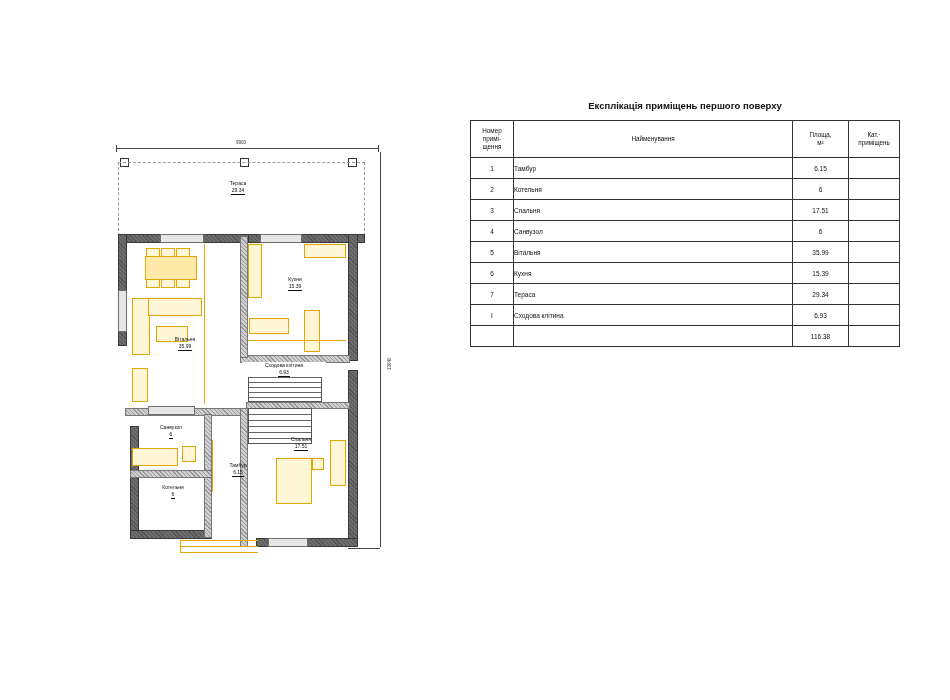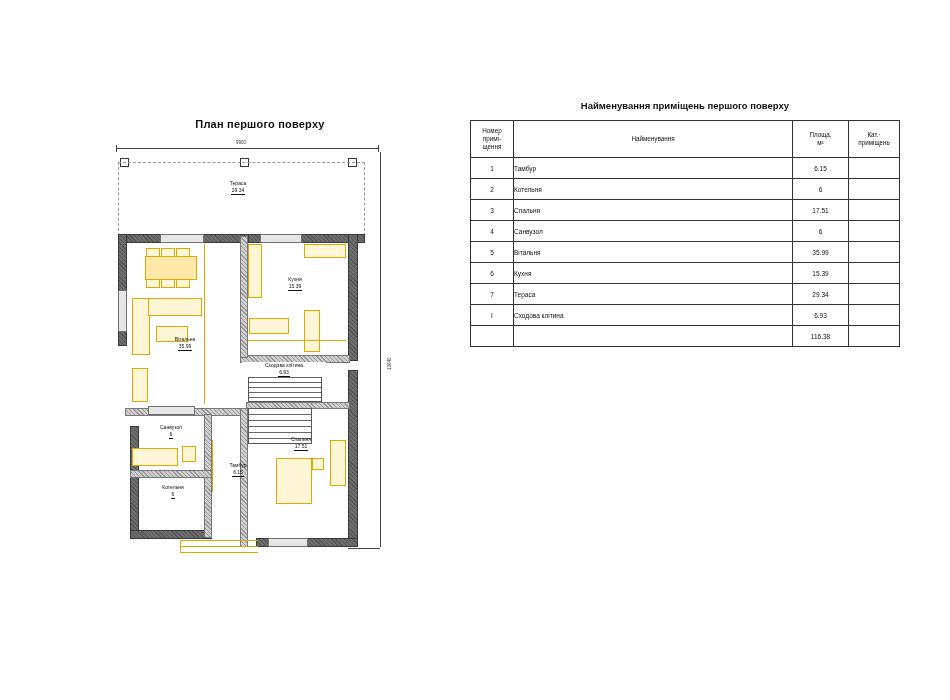--- a/index.html
+++ b/index.html
@@ -81,23 +81,22 @@
   .c-name{text-align:left;padding-left:8px;}
   .c-area{width:55px;text-align:center;}
   .c-cat{width:50px;text-align:center;}
   .c-name-h{text-align:center;padding-left:0;}
 </style>
 </head>
 <body>
 
 <div class="sheet">
 
-  <div class="plan-title">План першого поверху</div>
-
-  <div class="table-title">Найменування приміщень першого поверху</div>
+
+  <div class="table-title">Експлікація приміщень першого поверху</div>
 
   <div class="plan">
 
     <div class="dim-line dim-h" style="left:8px;top:8px;width:262px;"></div>
     <div class="dim-tick" style="left:8px;top:5px;"></div>
     <div class="dim-tick" style="left:270px;top:5px;"></div>
     <div class="dim-text" style="left:128px;top:0px;">9900</div>
 
     <div class="dim-line dim-v" style="left:272px;top:12px;height:395px;"></div>
     <div class="dim-text vert" style="left:279px;top:230px;">13640</div>

